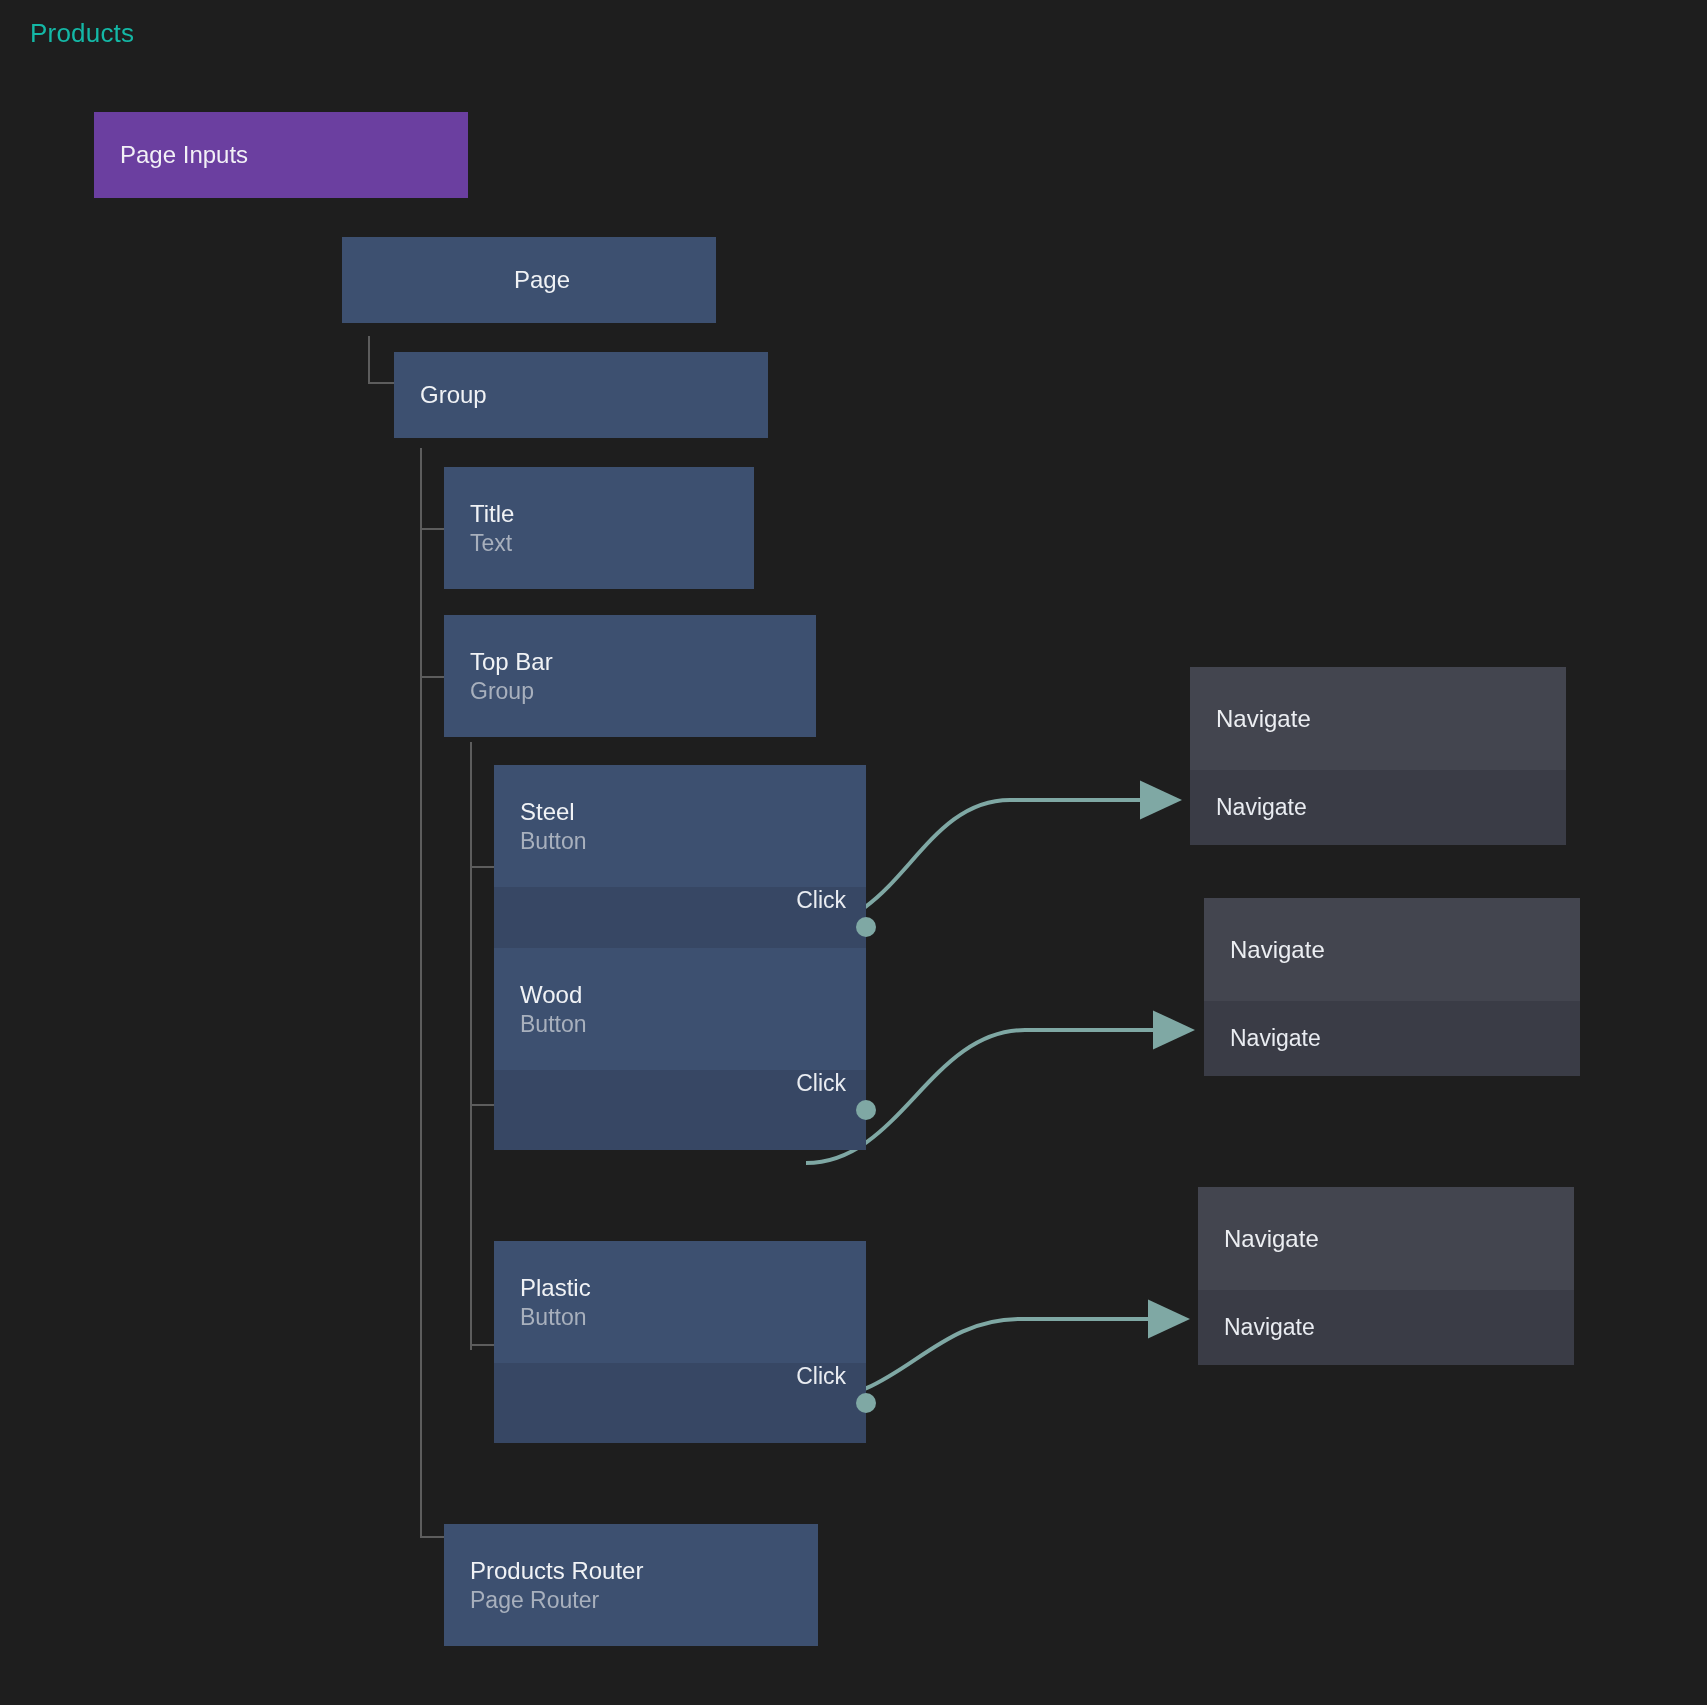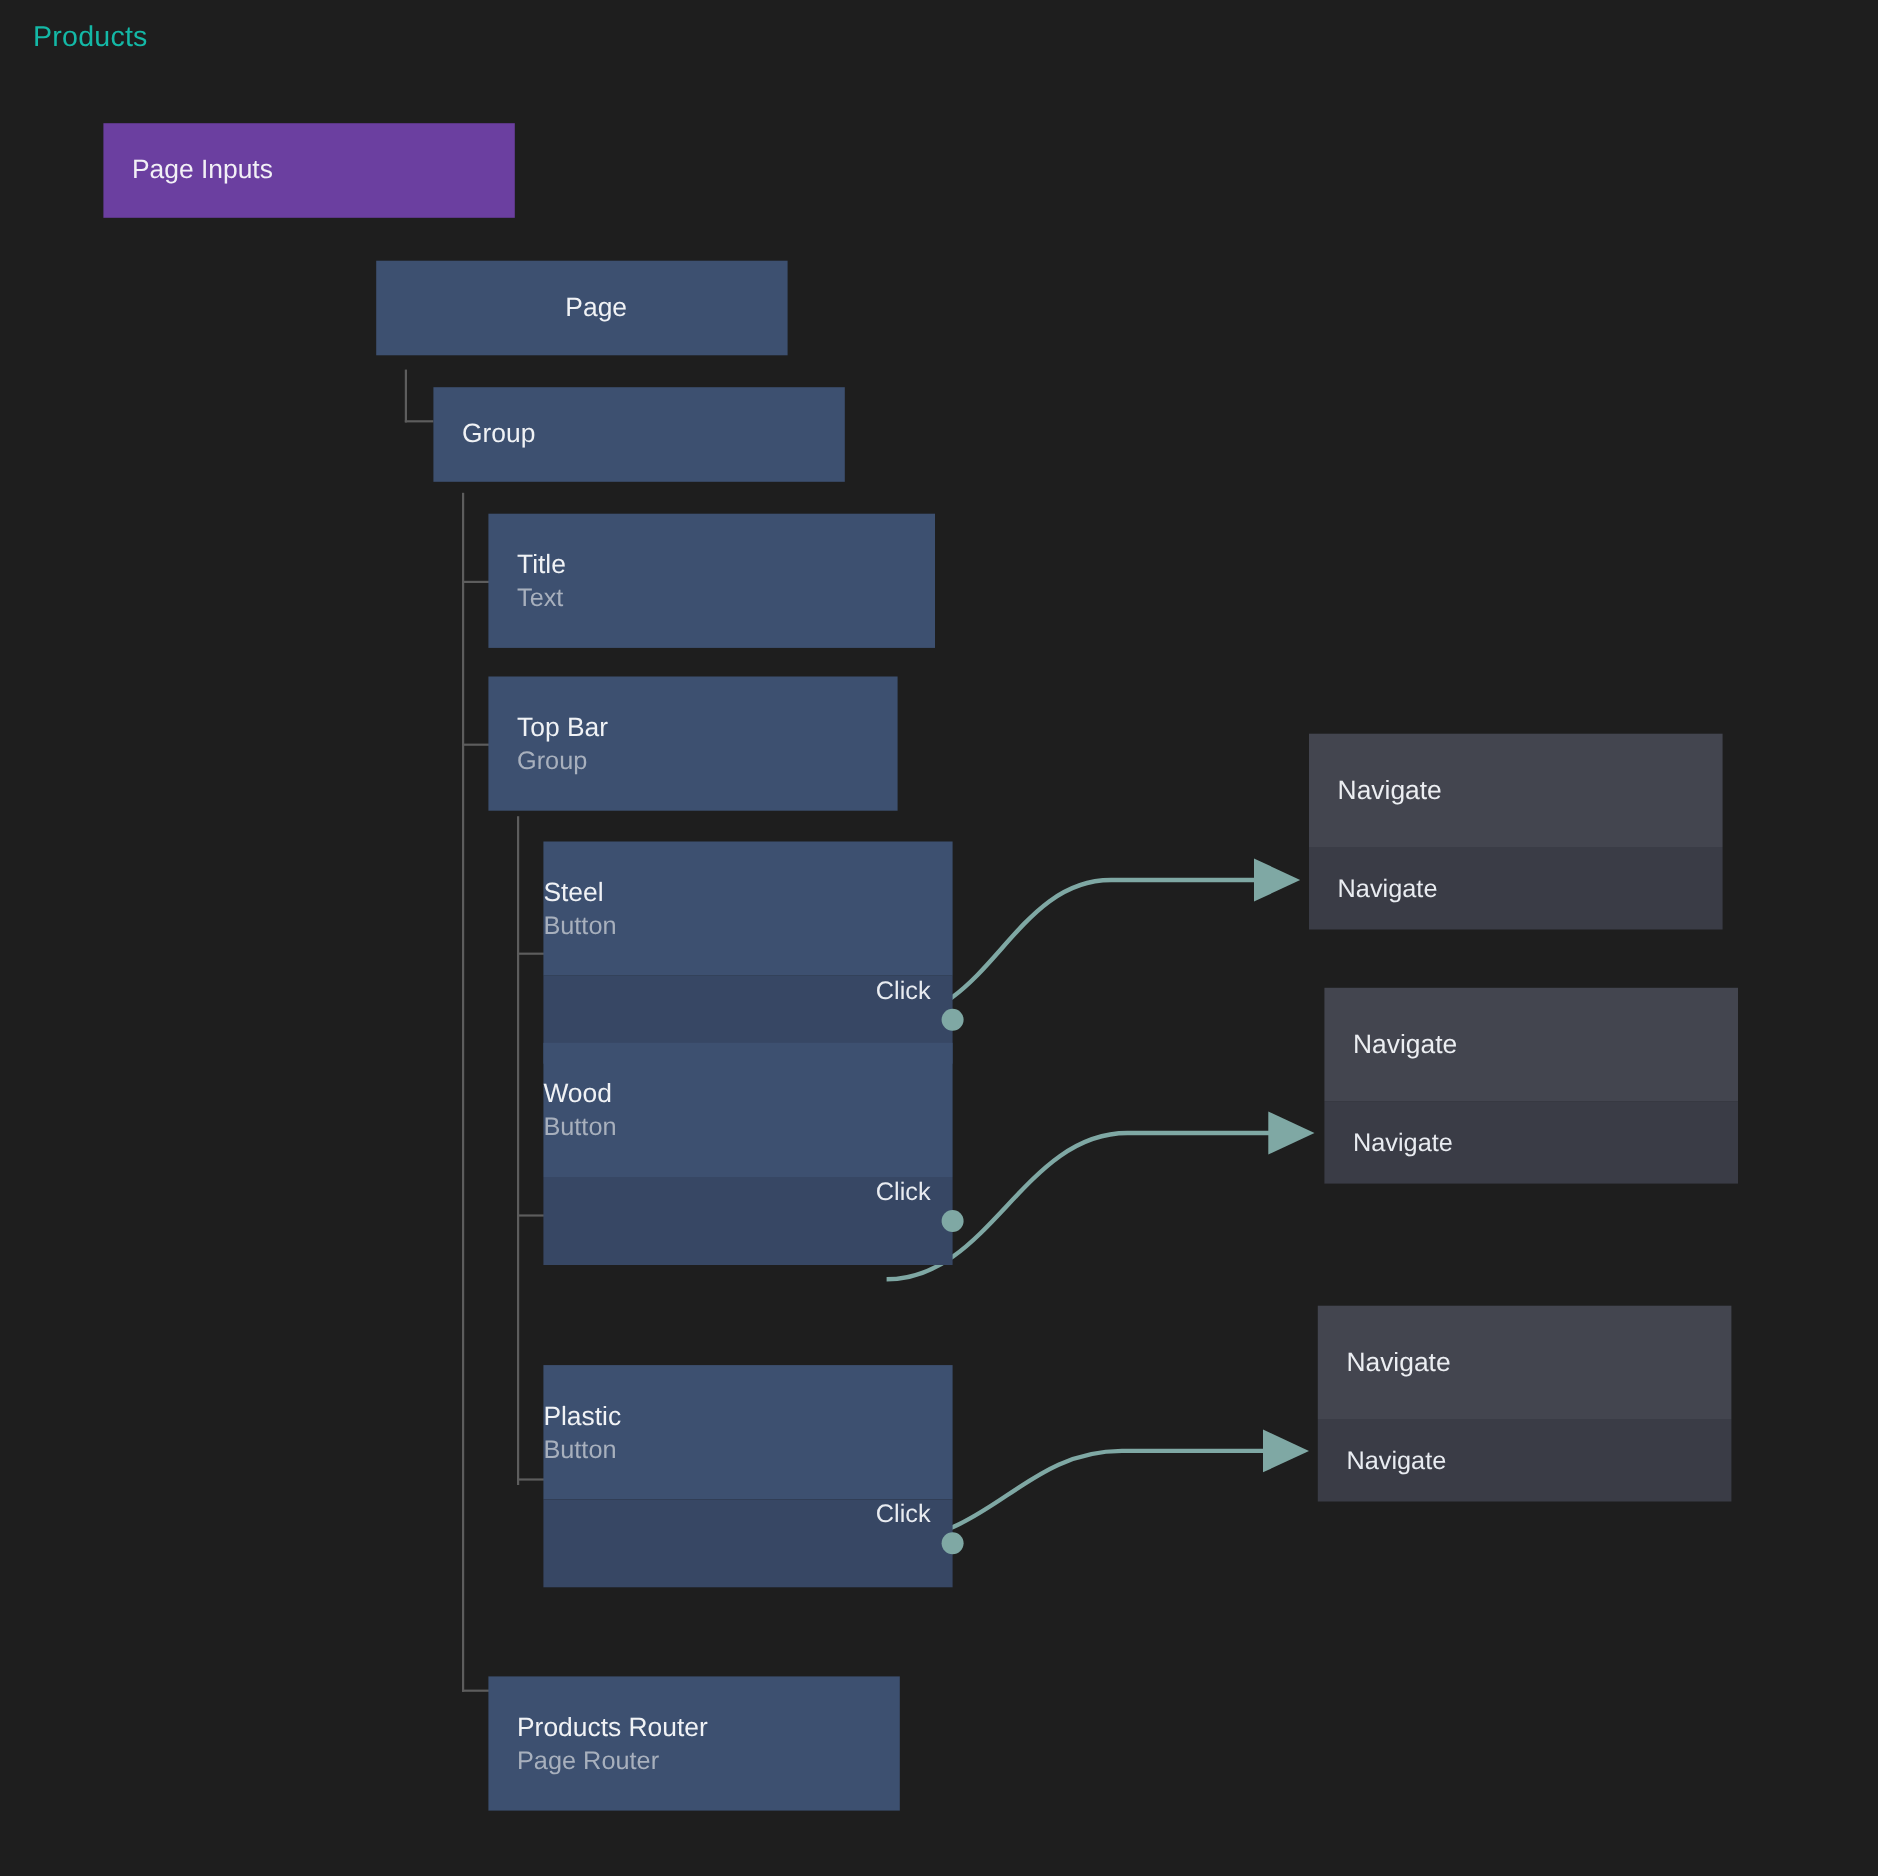--- a/index.html
+++ b/index.html
@@ -29,21 +29,21 @@
   }
   .node-inputs .nm{font-size:24px;color:#f2f0f6;}
 
   
   .node-tree{background:#3d5070;display:flex;flex-direction:column;justify-content:center;padding-left:26px;}
   .node-tree .nm{font-size:24px;color:#f0f2f5;line-height:1.22;}
   .node-tree .ty{font-size:23px;color:#a8b0bd;line-height:1.22;}
 
   
   .node-btn{background:transparent;display:flex;flex-direction:column;}
-  .node-btn .head{background:#3d5070;flex:1 1 auto;display:flex;flex-direction:column;justify-content:center;}
+  .node-btn .head{background:#3d5070;flex:1 1 auto;display:flex;flex-direction:column;justify-content:center;padding-left:26px;}
   .node-btn .head .nm{font-size:24px;color:#f0f2f5;line-height:1.22;}
   .node-btn .head .ty{font-size:23px;color:#a8b0bd;line-height:1.22;}
   .node-btn .port-row{background:#36466180;background:#374764;height:80px;display:flex;align-items:flex-start;justify-content:flex-end;padding-right:20px;position:relative;}
   .node-btn .port-row .lbl{font-size:23px;color:#e9ecf1;}
   .port-dot{
     position:absolute;right:-10px;top:50%;transform:translateY(-50%);
     width:20px;height:20px;border-radius:50%;background:#7fa8a4;
   }
 
   
@@ -96,21 +96,21 @@
   </div>
 
   <div class="node node-tree" style="left:342px;top:237px;width:374px;height:86px;align-items:center;">
     <span class="nm">Page</span>
   </div>
 
   <div class="node node-tree" style="left:394px;top:352px;width:374px;height:86px;">
     <span class="nm">Group</span>
   </div>
 
-  <div class="node node-tree" style="left:444px;top:467px;width:406px;height:122px;">
+  <div class="node node-tree" style="left:444px;top:467px;width:310px;height:122px;">
     <span class="nm">Title</span>
     <span class="ty">Text</span>
   </div>
 
   <div class="node node-tree" style="left:444px;top:615px;width:372px;height:122px;justify-content:center;">
     <span class="nm">Top Bar</span>
     <span class="ty">Group</span>
   </div>
 
   <div class="node node-btn" style="left:494px;top:765px;width:372px;height:202px;">

